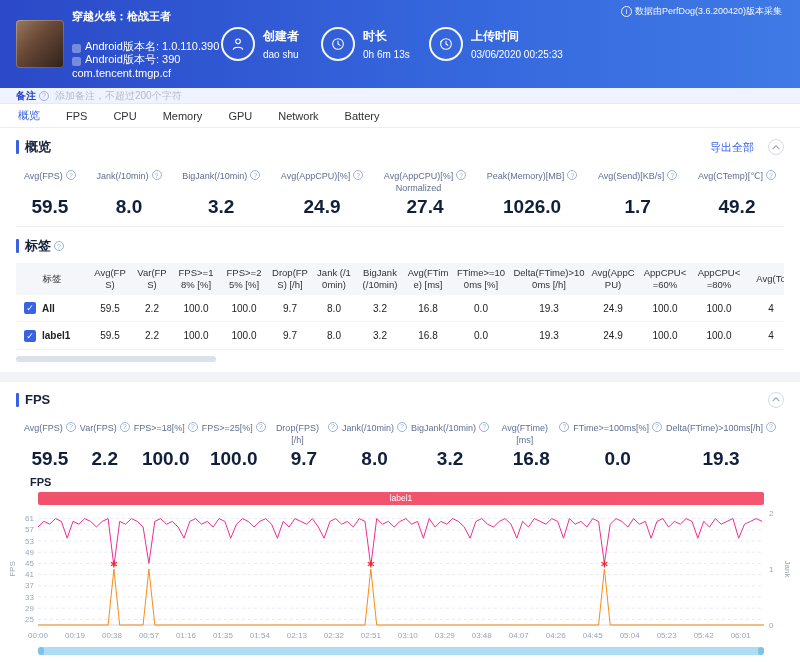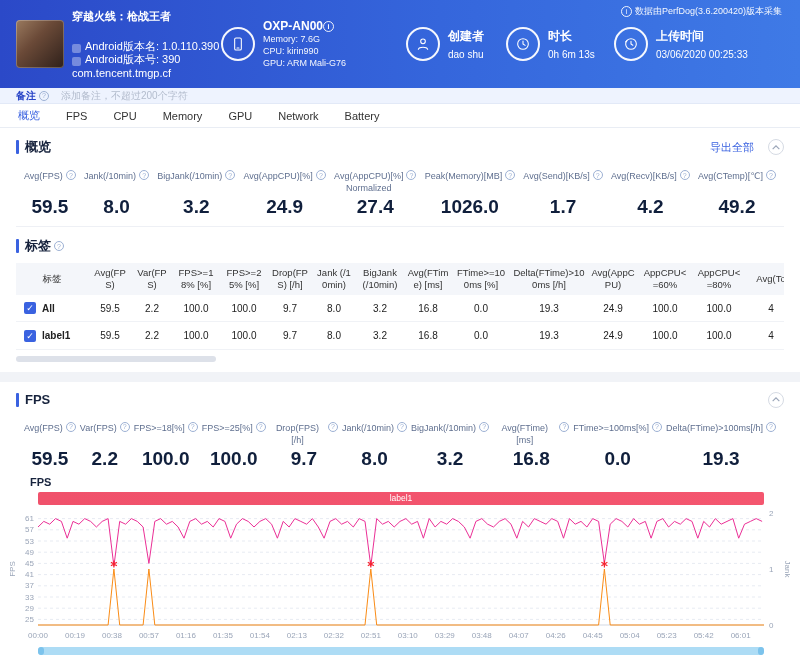--- a/index.html
+++ b/index.html
@@ -52,21 +52,21 @@
   .note-bar {
     height: 16px; background: #eef3fe; border-bottom: 1px solid #e2e9f7;
     display: flex; align-items: center; padding: 0 16px; font-size: 10px; cursor: text;
   }
   .note-label { color: #2743c7; font-weight: bold; }
   .qicon {
     display: inline-flex; align-items: center; justify-content: center;
     width: 10px; height: 10px; border: 1px solid #9db1d4; border-radius: 50%;
     font-size: 7px; line-height: 1; color: #9db1d4; margin-left: 3px; flex: none; cursor: pointer;
   }
-  .note-ph { color: #b3bccd; margin-left: 12px; }
+  .note-ph { color: #b3bccd; margin-left: 6px; }
   
   .tabs {
     height: 24px; display: flex; align-items: center; gap: 26px;
     padding: 0 18px; border-bottom: 1px solid #e9edf4; font-size: 11px;
   }
   .tab { color: #333; cursor: pointer; }
   .tab.active { color: #3a62e0; }
   
   .sec-head { display: flex; align-items: center; margin: 10px 16px 0; }
   .sec-bar { width: 3px; height: 14px; background: #3a62e0; border-radius: 1px; margin-right: 6px; }
@@ -148,37 +148,20 @@
           <span>Android版本名: 1.0.110.390</span>
         </div>
         <div class="app-line">
           <span class="mini-ic"></span>
           <span>Android版本号: 390</span>
         </div>
         <div class="app-line pkg">com.tencent.tmgp.cf</div>
       </div>
     </div>
 
-    <div class="hblock device-block">
-      <div class="icircle">
-        <svg width="16" height="16" viewBox="0 0 24 24">
-            <rect x="7" y="3" width="10" height="18" rx="2"></rect>
-            <line x1="10.5" y1="18" x2="13.5" y2="18"></line>
-          </svg>
-      </div>
-      <div>
-        <div class="btitle">
-          <span>OXP-AN00</span>
-          <span class="ring-i">i</span>
-        </div>
-        <div class="bline">Memory: 7.6G</div>
-        <div class="bline">CPU: kirin990</div>
-        <div class="bline">GPU: ARM Mali-G76</div>
-      </div>
-    </div>
 
     <div class="hblock creator-block">
       <div class="icircle">
         <svg width="16" height="16" viewBox="0 0 24 24">
             <circle cx="12" cy="8" r="3.5"></circle>
             <path d="M5 20c1.5-4 12.5-4 14 0"></path>
           </svg>
       </div>
       <div>
         <div class="btitle">创建者</div>
@@ -263,24 +246,20 @@
 Normalized<span class="qicon">?</span></div>
           <div class="m-value">27.4</div>
         </div>
         <div class="metric">
           <div class="m-label">Peak(Memory)[MB]<span class="qicon">?</span></div>
           <div class="m-value">1026.0</div>
         </div>
         <div class="metric">
           <div class="m-label">Avg(Send)[KB/s]<span class="qicon">?</span></div>
           <div class="m-value">1.7</div>
-        </div>
-        <div class="metric">
-          <div class="m-label">Avg(Recv)[KB/s]<span class="qicon">?</span></div>
-          <div class="m-value">4.2</div>
         </div>
         <div class="metric">
           <div class="m-label">Avg(CTemp)[℃]<span class="qicon">?</span></div>
           <div class="m-value">49.2</div>
         </div>
       </div>
     <div class="hdivider"></div>
     <div class="sec-head">
       <span class="sec-bar"></span>
       <span class="sec-title">标签</span>

